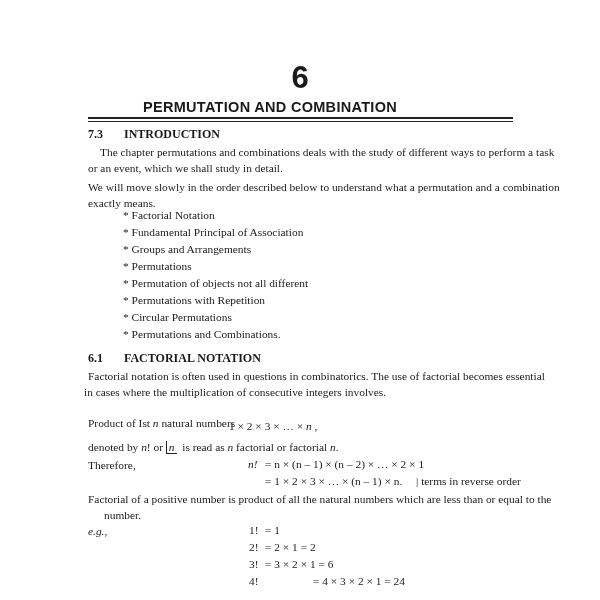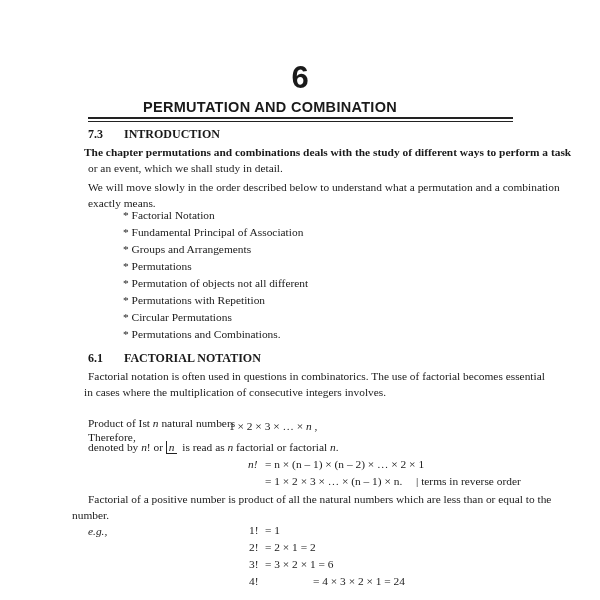--- a/index.html
+++ b/index.html
@@ -30,21 +30,21 @@
 <body>
 
 <div class="abs chapter-num">6</div>
 <div class="abs chapter-title">PERMUTATION AND COMBINATION</div>
 <div class="abs rule-thick"></div>
 <div class="abs rule-thin"></div>
 
 <div class="abs sec" style="left:88px; top:127px;">
   <span class="num">7.3</span><span>INTRODUCTION</span>
 </div>
-<div class="abs p" style="left:84px; top:145px;font-weight:bold;">The chapter permutations and combinations deals with the study of different ways to perform a task</div>
+<div class="abs p" style="left:100px; top:145px;">The chapter permutations and combinations deals with the study of different ways to perform a task</div>
 <div class="abs p" style="left:88px; top:161px;">or an event, which we shall study in detail.</div>
 <div class="abs p" style="left:88px; top:180px;">We will move slowly in the order described below to understand what a permutation and a combination</div>
 <div class="abs p" style="left:88px; top:196px;">exactly means.</div>
 
 <div>
   <div class="abs li" style="left:123px; top:209px;">* Factorial Notation</div>
   <div class="abs li" style="left:123px; top:226px;">* Fundamental Principal of Association</div>
   <div class="abs li" style="left:123px; top:243px;">* Groups and Arrangements</div>
   <div class="abs li" style="left:123px; top:260px;">* Permutations</div>
   <div class="abs li" style="left:123px; top:277px;">* Permutation of objects not all different</div>
@@ -58,28 +58,28 @@
 </div>
 <div class="abs p" style="left:88px; top:369px;">Factorial notation is often used in questions in combinatorics. The use of factorial becomes essential</div>
 <div class="abs p" style="left:84px; top:385px;">in cases where the multiplication of consecutive integers involves.</div>
 
 <div class="abs p" style="left:88px; top:403px;margin-top:13px;"><span>Product of Ist </span><i>n</i><span> natural numbers</span></div>
 
 <div class="abs m" style="left:229px; top:420px;"><span>1 × 2 × 3 × … × </span><i>n</i><span> ,</span></div>
 
 <div class="abs p" style="left:88px; top:440px;"><span>denoted by </span><i>n</i><span>! or </span><span class="boxn">n</span><span style="white-space:pre">  is read as </span><i>n</i><span> factorial or factorial </span><i>n</i><span>.</span></div>
 
-<div class="abs p" style="left:88px; top:430px;text-align:center;">Therefore,</div>
+<div class="abs p" style="left:88px; top:458px;text-align:center;">Therefore,</div>
 <div class="abs m" style="left:248px; top:458px; font-style:italic;">n! </div>
 <div class="abs m" style="left:265px; top:458px;">= n × (n – 1) × (n – 2) × … × 2 × 1</div>
 <div class="abs m" style="left:265px; top:475px;">= 1 × 2 × 3 × … × (n – 1) × n.</div>
 <div class="abs m" style="left:383px; top:475px;padding-left:33px;">| terms in reverse order</div>
 
 <div class="abs p" style="left:88px; top:492px;">Factorial of a positive number is product of all the natural numbers which are less than or equal to the</div>
-<div class="abs p" style="left:72px; top:508px;">number.</div>
+<div class="abs p" style="left:104px; top:508px;">number.</div>
 
 <div class="abs p" style="left:88px; top:524px; font-style:italic;">e.g.,</div>
 <div>
   <div class="abs m" style="left:249px; top:524px;">1!</div>
   <div class="abs m" style="left:265px; top:524px;">= 1</div>
   <div class="abs m" style="left:249px; top:541px;">2!</div>
   <div class="abs m" style="left:265px; top:541px;">= 2 × 1 = 2</div>
   <div class="abs m" style="left:249px; top:558px;">3!</div>
   <div class="abs m" style="left:265px; top:558px;">= 3 × 2 × 1 = 6</div>
   <div class="abs m" style="left:249px; top:575px;">4!</div>

